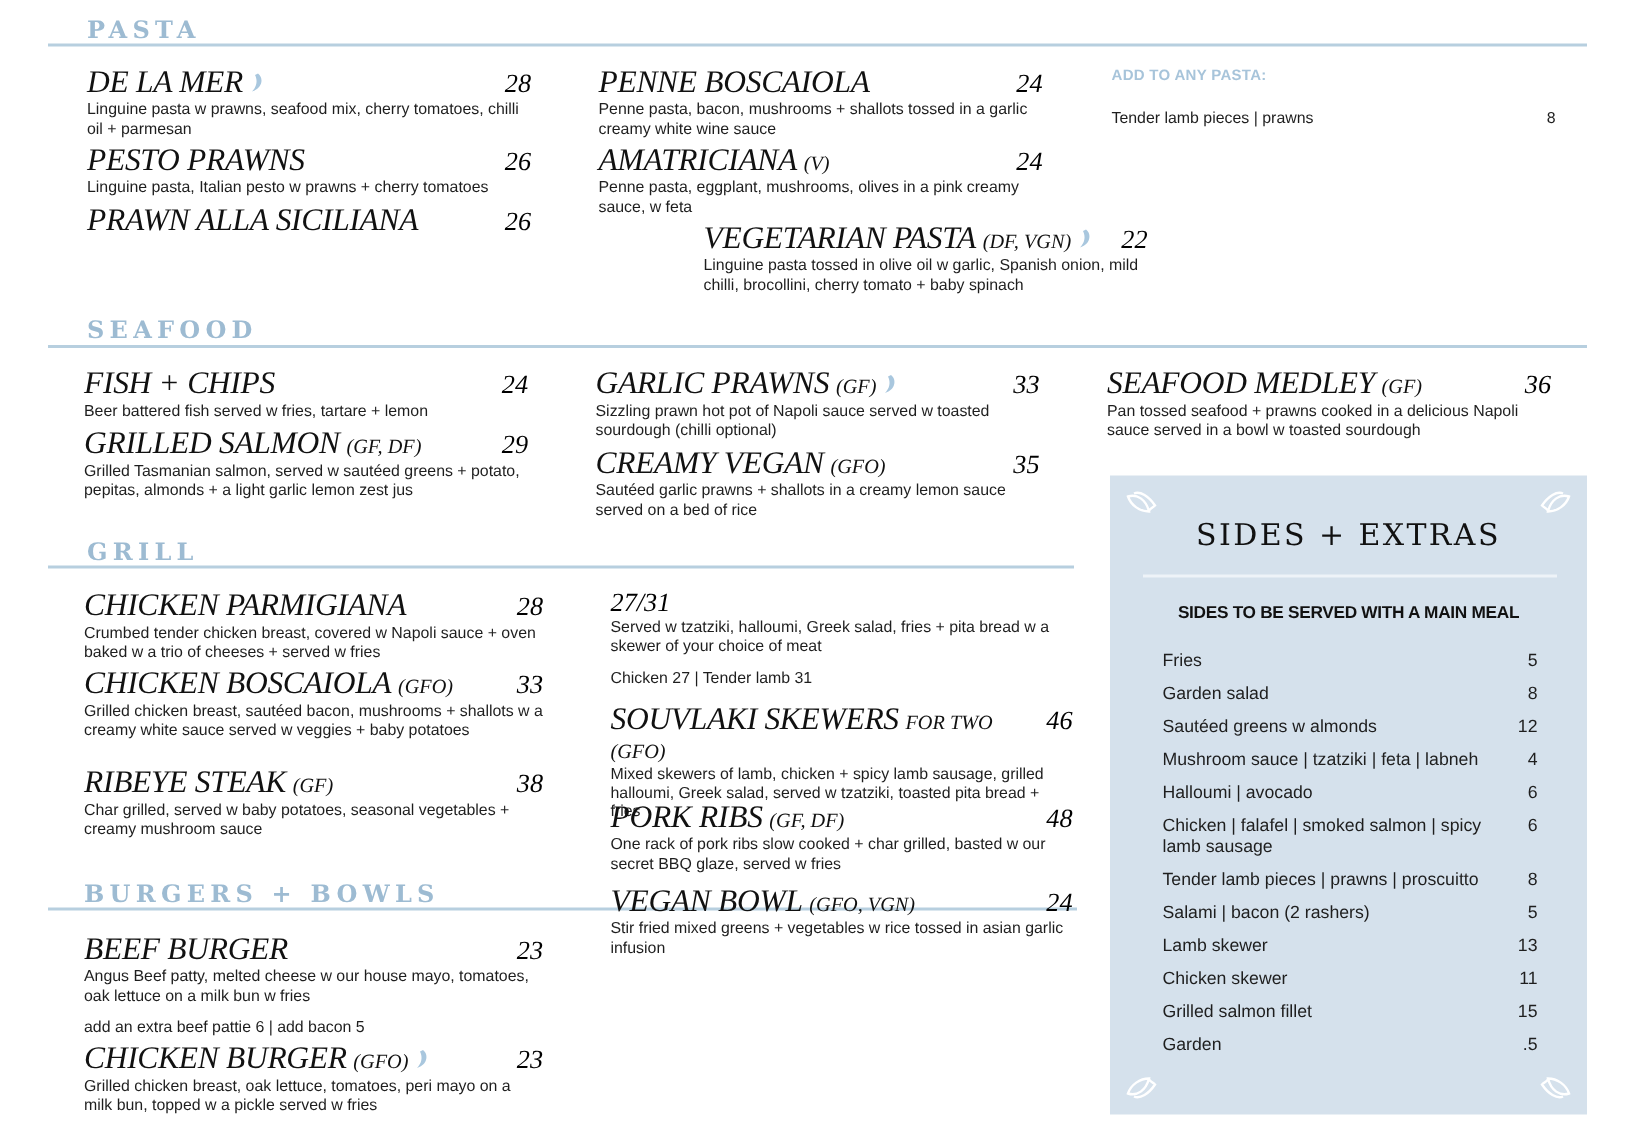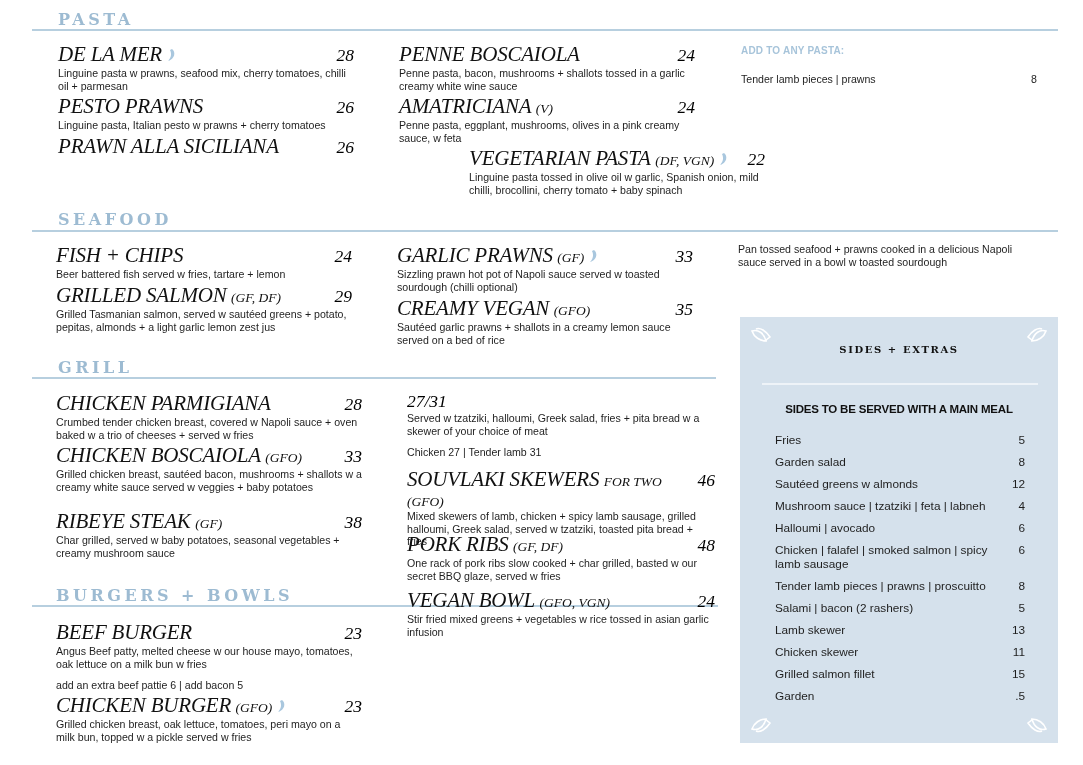--- a/index.html
+++ b/index.html
@@ -47,21 +47,21 @@
   }
   .item-note { font-size: 10.6px; color: #1e1e1e; margin-top: 9px; }
   .chilli { display: inline-block; width: 12px; height: 14px; vertical-align: -1px; margin-left: 3px; }
 
   .addon-title { position: absolute; left: 741px; top: 45px; font-size: 10px; font-weight: bold; color: #a7c4da; letter-spacing: 0.2px; }
   .addon-row { position: absolute; left: 741px; top: 73px; width: 296px; display: flex; justify-content: space-between; font-size: 10.6px; color: #1e1e1e; }
 
   .sides-box { position: absolute; left: 740px; top: 317px; width: 318px; height: 426px; background: #d5e1ec; }
   .sides-title {
     position: absolute; left: 0; top: 27px; width: 100%; text-align: center;
-    font-family: "DejaVu Serif", serif; font-weight: bold; font-size: 10px; letter-spacing: 1.6px; color: #111;
+    font-family: "DejaVu Serif", serif; font-weight: normal; font-size: 20px; letter-spacing: 1.6px; color: #111;
   }
   .sides-rule { position: absolute; left: 22px; top: 66px; width: 276px; height: 1.5px; background: #eef3f8; }
   .sides-sub { position: absolute; left: 0; top: 86px; width: 100%; text-align: center; font-size: 11.5px; font-weight: bold; color: #111; letter-spacing: -0.2px; }
   .sides-list { position: absolute; left: 35px; top: 116px; width: 250px; }
   .sides-row { display: flex; justify-content: space-between; font-size: 11.8px; line-height: 14px; color: #1e1e1e; margin-bottom: 8px; }
   .sides-row .lbl { max-width: 215px; }
   .leaf { position: absolute; width: 22px; height: 18px; }
 </style>
 </head>
 <body>
@@ -148,20 +148,24 @@
      <div class="item-desc">Sizzling prawn hot pot of Napoli sauce served w toasted sourdough (chilli optional)</div>
      </div>
     <div class="item" style="left: 397px; top: 296px; width: 296px;">
       <div class="item-head">
        <span><span class="item-name">CREAMY VEGAN</span> <span class="item-tag">(GFO)</span></span>
        <span class="item-price">35</span>
      </div>
      <div class="item-desc">Sautéed garlic prawns + shallots in a creamy lemon sauce served on a bed of rice</div>
      </div>
     <div class="item" style="left: 738px; top: 243px; width: 296px;">
+      <div class="item-head">
+       <span><span class="item-name">SEAFOOD MEDLEY</span> <span class="item-tag">(GF)</span></span>
+       <span class="item-price">36</span>
+     </div>
      <div class="item-desc">Pan tossed seafood + prawns cooked in a delicious Napoli sauce served in a bowl w toasted sourdough</div>
      </div>
     <div class="item" style="left: 56px; top: 391px; width: 306px;">
       <div class="item-head">
        <span><span class="item-name">CHICKEN PARMIGIANA</span></span>
        <span class="item-price">28</span>
      </div>
      <div class="item-desc">Crumbed tender chicken breast, covered w Napoli sauce + oven baked w a trio of cheeses + served w fries</div>
      </div>
     <div class="item" style="left: 56px; top: 443px; width: 306px;">

